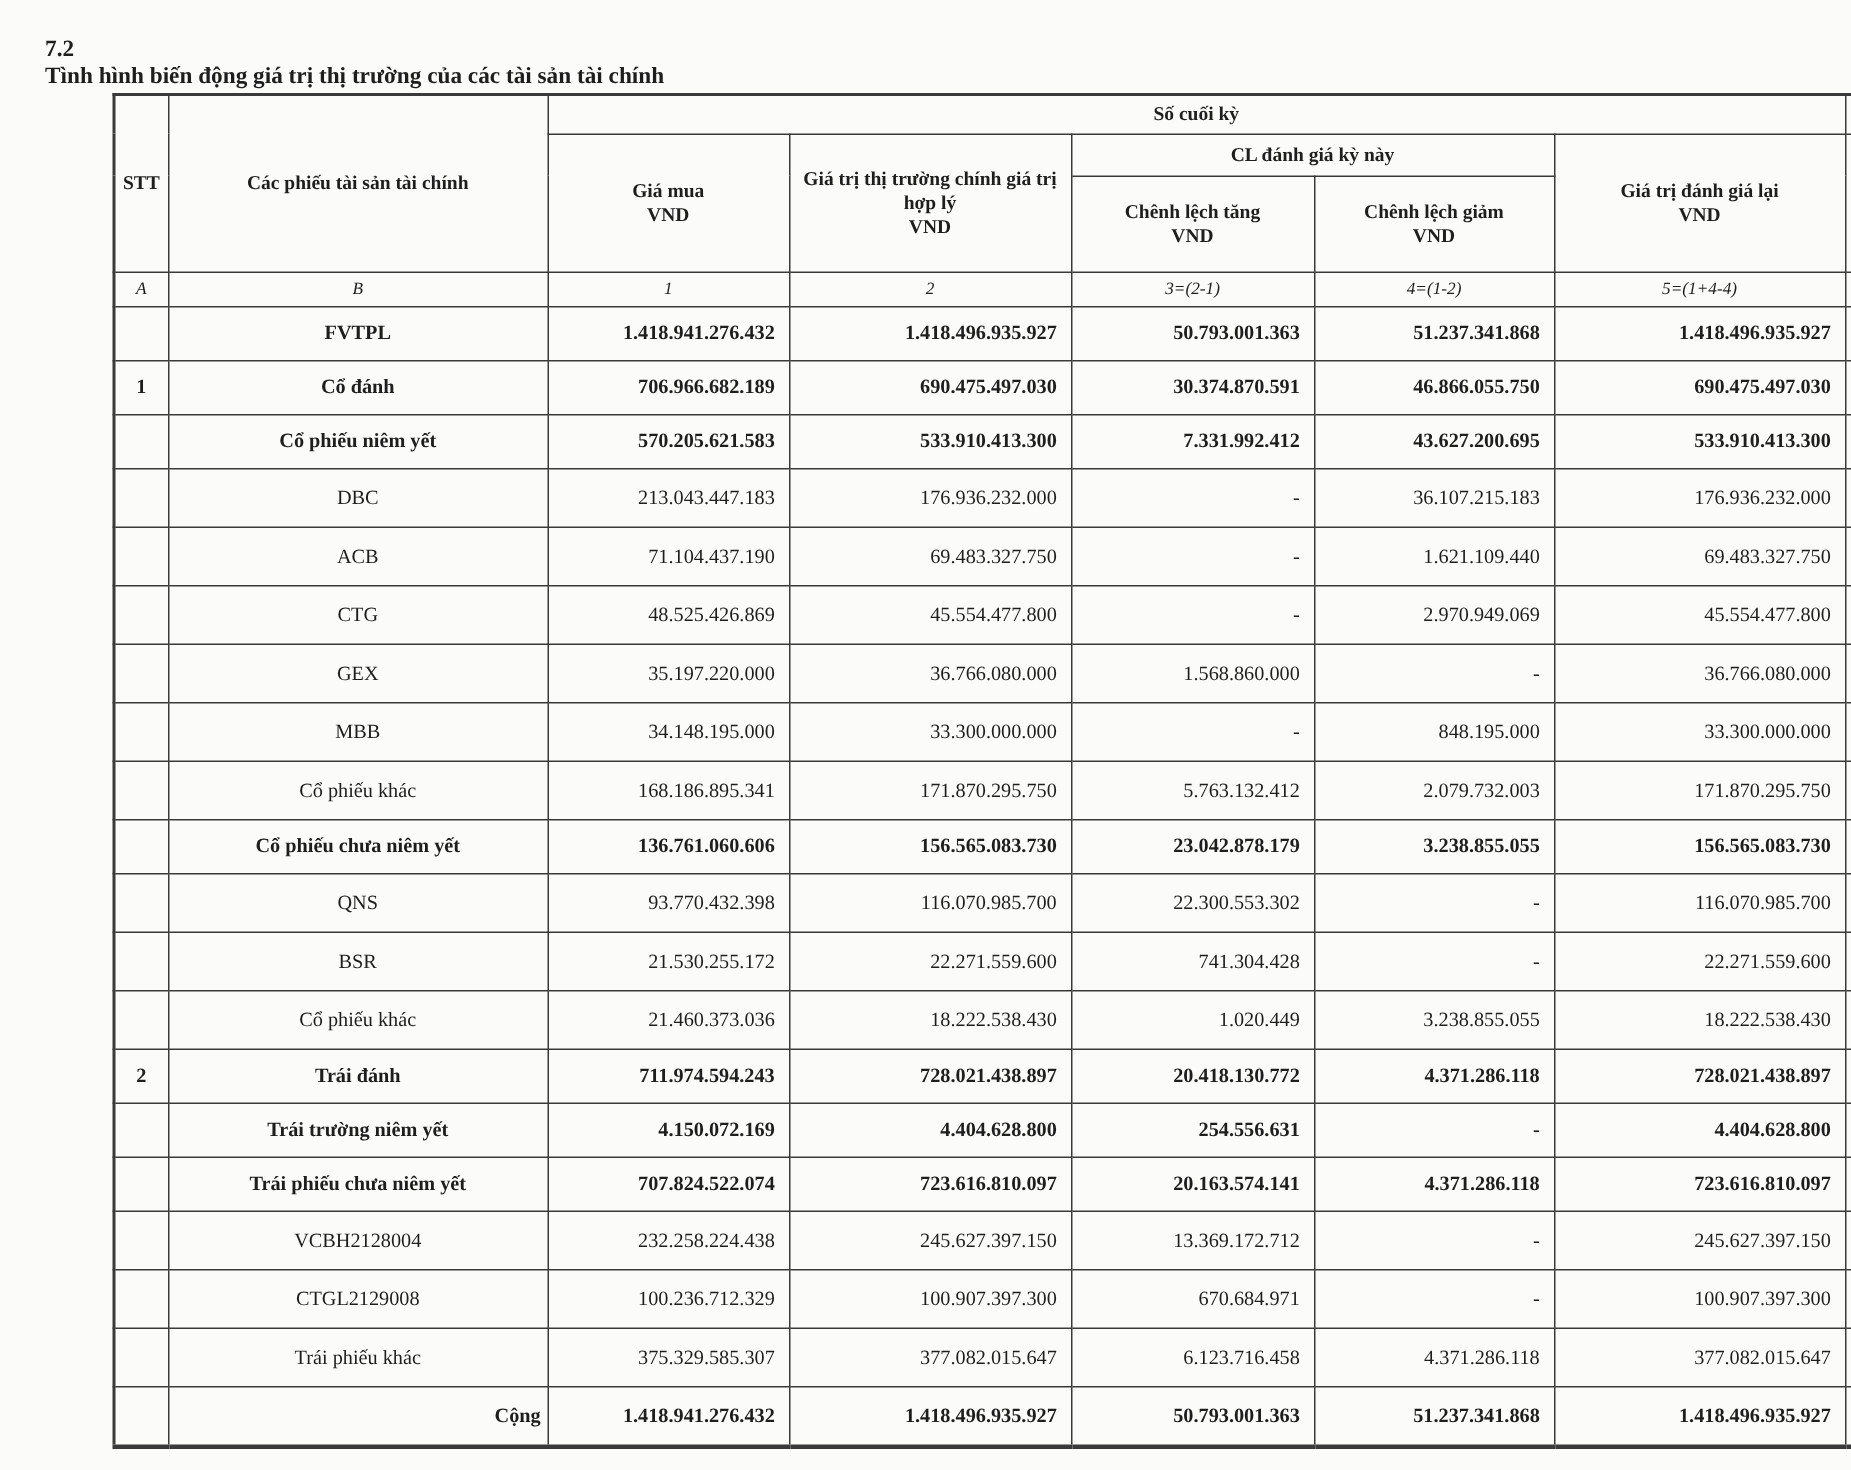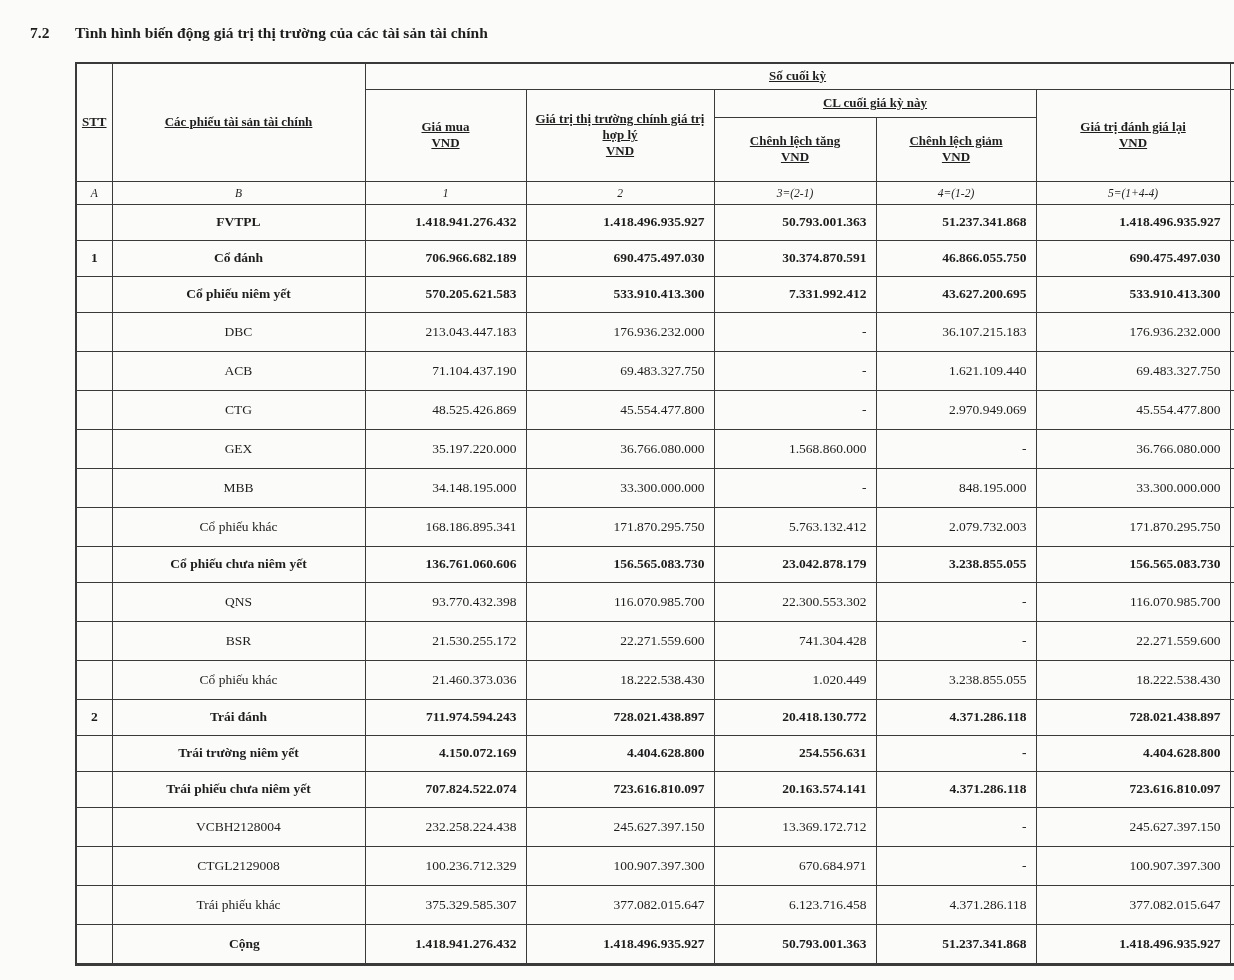--- a/index.html
+++ b/index.html
@@ -15,20 +15,21 @@
     font-family:"Liberation Serif", serif;
     position:relative;
   }
   .doc-title{
     position:absolute;
     top:24px;left:30px;
     display:flex;
     font-weight:bold;
     font-size:15.5px;
     color:var(--ink);
+    flex-direction:column;
   }
   .doc-title .sec{width:45px;}
   table{
     position:absolute;
     left:75px;top:62px;
     border-collapse:collapse;
     table-layout:fixed;
     width:1214px;
     font-size:13.5px;
   }
@@ -38,39 +39,38 @@
     overflow:hidden;
     white-space:nowrap;
   }
   table{border:2px solid var(--border);}
   thead th{
     font-weight:bold;
     text-align:center;
     font-size:13px;
     line-height:1.25;
     padding:2px 4px;
-    text-decoration:underline;
   }
   tr.h-period{height:26px;}
   tr.h-groups{height:28px;}
   tr.h-diffs{height:64px;}
   tr.index-row{height:23px;}
   tr.index-row td{
     font-style:italic;
     font-size:11.5px;
     text-align:center;
     padding:1px 4px;
   }
   tbody tr{height:39px;}
   tbody tr.bold{height:36px;font-weight:bold;}
   tbody tr.total{height:40px;font-weight:bold;}
   tbody tr.total td{border-bottom:3px solid var(--border);}
   td.stt{text-align:center;font-weight:bold;padding:2px;}
   td.name{text-align:center;padding:2px 4px;}
-  td.name.center{text-align:center;padding-left:16px;}
+  td.name.center{text-align:right;padding-left:16px;}
   td.num{text-align:right;padding:2px 9px 2px 2px;}
   .clip-col{background:var(--paper);}
 </style>
 </head>
 <body>
 
 <div class="doc-title">
   <span class="sec">7.2</span>
   <span>Tình hình biến động giá trị thị trường của các tài sản tài chính</span>
 </div>
@@ -95,21 +95,21 @@
     </tr>
     <tr class="h-groups">
       <th rowspan="2">
         <div>Giá mua</div>
         <div>VND</div>
       </th>
       <th rowspan="2" style="white-space:normal;">
         <div style="white-space:normal;">Giá trị thị trường chính giá trị hợp lý</div>
         <div>VND</div>
       </th>
-      <th colspan="2">CL cuối giá kỳ này</th>
+      <th colspan="2">CL đánh giá kỳ này</th>
       <th rowspan="2" style="white-space:normal;">
         <div style="white-space:normal;">Giá trị đánh giá lại</div>
         <div>VND</div>
       </th>
       <th rowspan="2" class="clip-col"></th>
     </tr>
     <tr class="h-diffs">
       <th>
         <div>Chênh lệch tăng</div>
         <div>VND</div>

